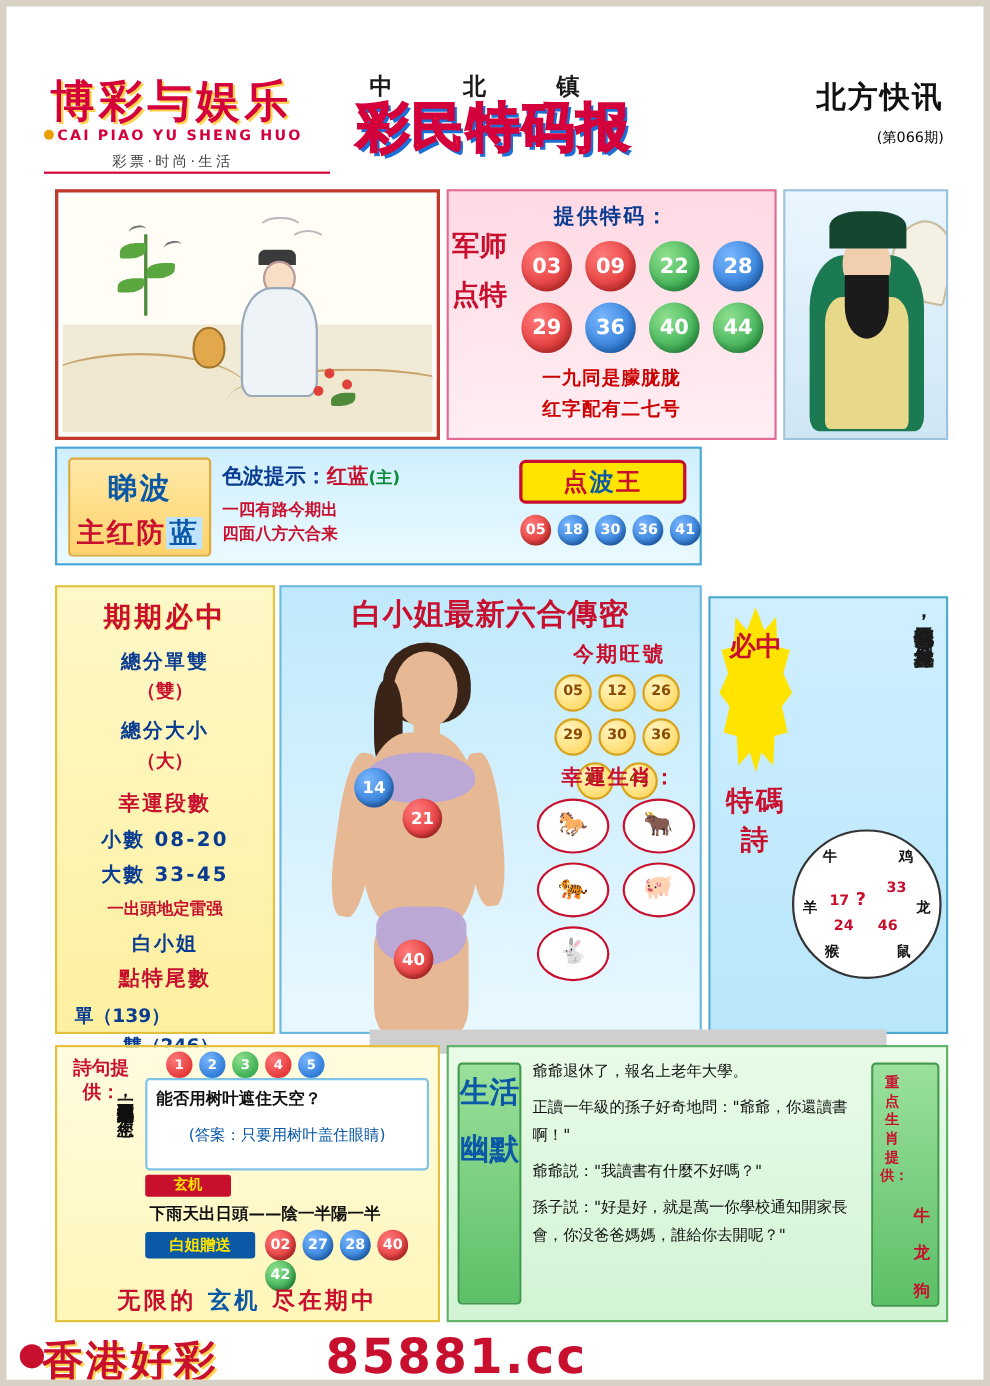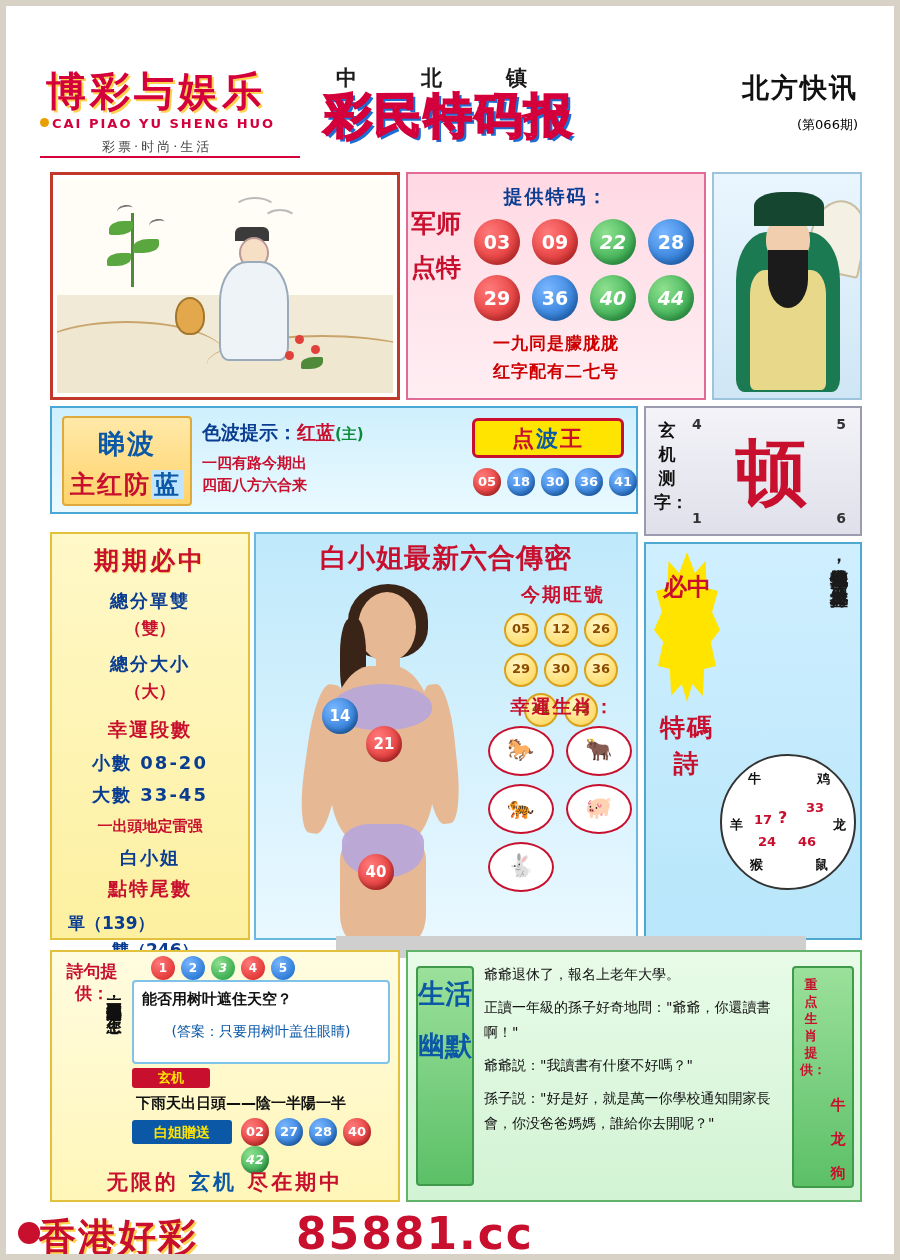--- a/index.html
+++ b/index.html
@@ -64,21 +64,21 @@
   .gourd{position:absolute;background:#e3a84c;border:2px solid #a2762c;border-radius:50% 50% 45% 45%;}
   .smoke{position:absolute;border:2px solid #bbb;border-radius:50%;border-color:#bbb transparent transparent transparent;}
 
   
   .codes{left:400px;top:166px;width:300px;height:228px;background:linear-gradient(#ffd9e4,#ffeef3);border:2px solid #e26a96;}
   .codes-title{left:0;top:10px;width:100%;text-align:center;font-size:19px;font-weight:bold;color:#0a3d91;letter-spacing:2px;}
   .balls{left:14px;top:46px;width:272px;}
   .ball{display:inline-block;width:46px;height:46px;border-radius:50%;color:#fff;font-size:19px;font-weight:bold;text-align:center;line-height:46px;margin:5px 6px;box-shadow:inset -3px -4px 6px rgba(0,0,0,.22);}
   .b-red{background:radial-gradient(circle at 34% 30%,#ff7a7a,#d8201f);}
   .b-blue{background:radial-gradient(circle at 34% 30%,#79b6ff,#1266c8);}
-  .b-green{background:radial-gradient(circle at 34% 30%,#8fe08f,#1a9b3b);font-style:italic;}
+  .b-green{background:radial-gradient(circle at 34% 30%,#8fe08f,#1a9b3b);}
   .codes-line{left:0;width:100%;text-align:center;font-size:17px;color:#c00;font-weight:bold;letter-spacing:1px;}
 
   
   .junshi{left:400px;top:196px;width:60px;height:180px;text-align:center;font-size:25px;font-weight:bold;color:#c8102e;line-height:44px;}
 
   
   .general{left:706px;top:166px;width:150px;height:228px;background:linear-gradient(#eaf6ff,#cfe6f5);border:2px solid #9dc3dd;overflow:hidden;}
   .g-robe{position:absolute;left:22px;top:58px;width:104px;height:160px;background:#1c7a52;border-radius:30% 30% 8% 8%;}
   .g-robe2{position:absolute;left:36px;top:96px;width:76px;height:120px;background:#e8d98a;border-radius:20% 20% 6% 6%;}
   .g-head{position:absolute;left:52px;top:40px;width:44px;height:50px;background:#f1cfae;border-radius:50% 50% 45% 45%;}
@@ -269,28 +269,20 @@
       <div>四面八方六合来</div>
     </div>
     <div class="abs wb-logo">
       <span>点</span><span class="w">波</span><span>王</span>
     </div>
     <div class="abs wb-balls">
       <span class="small-ball b-red">05</span><span class="small-ball b-blue">18</span><span class="small-ball b-blue">30</span><span class="small-ball b-blue">36</span><span class="small-ball b-blue">41</span>
     </div>
   </div>
 
-  <div class="abs xuanji">
-    <div class="abs xj-label">玄机测字：</div>
-    <div class="abs xj-char">顿</div>
-    <div class="abs xj-n" style="left:46px;top:8px;">4</div>
-    <div class="abs xj-n" style="right:14px;top:8px;">5</div>
-    <div class="abs xj-n" style="left:46px;bottom:8px;">1</div>
-    <div class="abs xj-n" style="right:14px;bottom:8px;">6</div>
-  </div>
 
   <div class="abs lucky">
     <div class="lk-title">期期必中</div>
     <div class="lk-row">總分單雙</div>
     <div class="lk-sub">（雙）</div>
     <div class="lk-row">總分大小</div>
     <div class="lk-sub">（大）</div>
     <div class="lk-sec">幸運段數</div>
     <div class="lk-num">小數 08-20</div>
     <div class="lk-num">大數 33-45</div>

